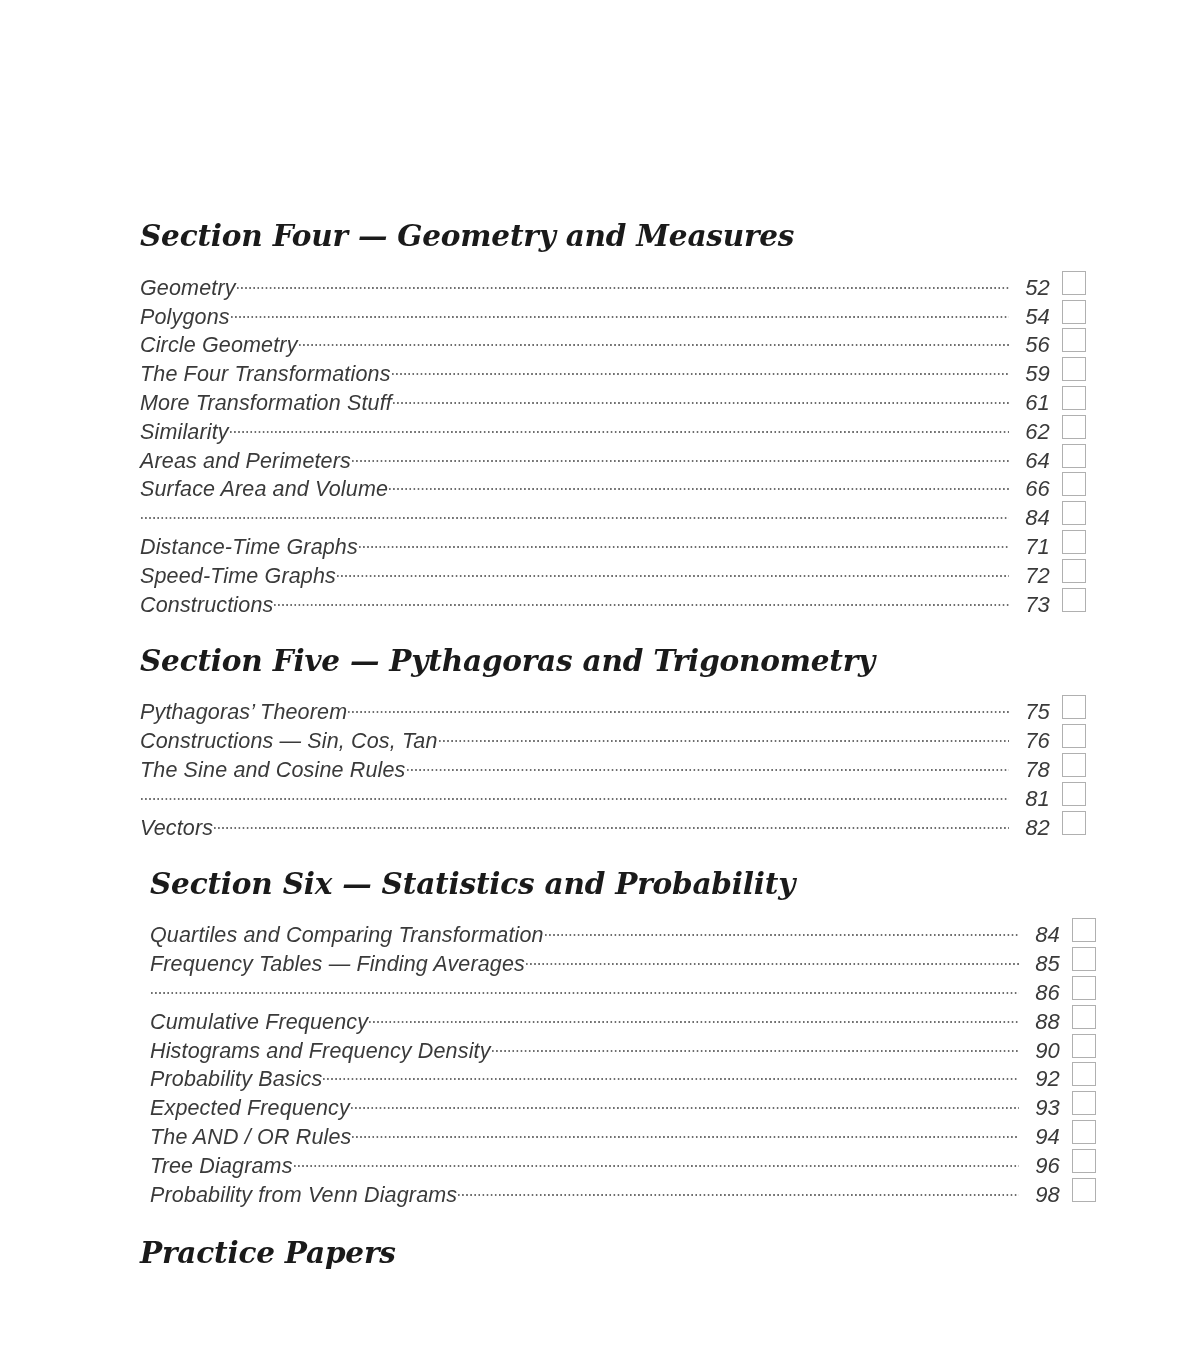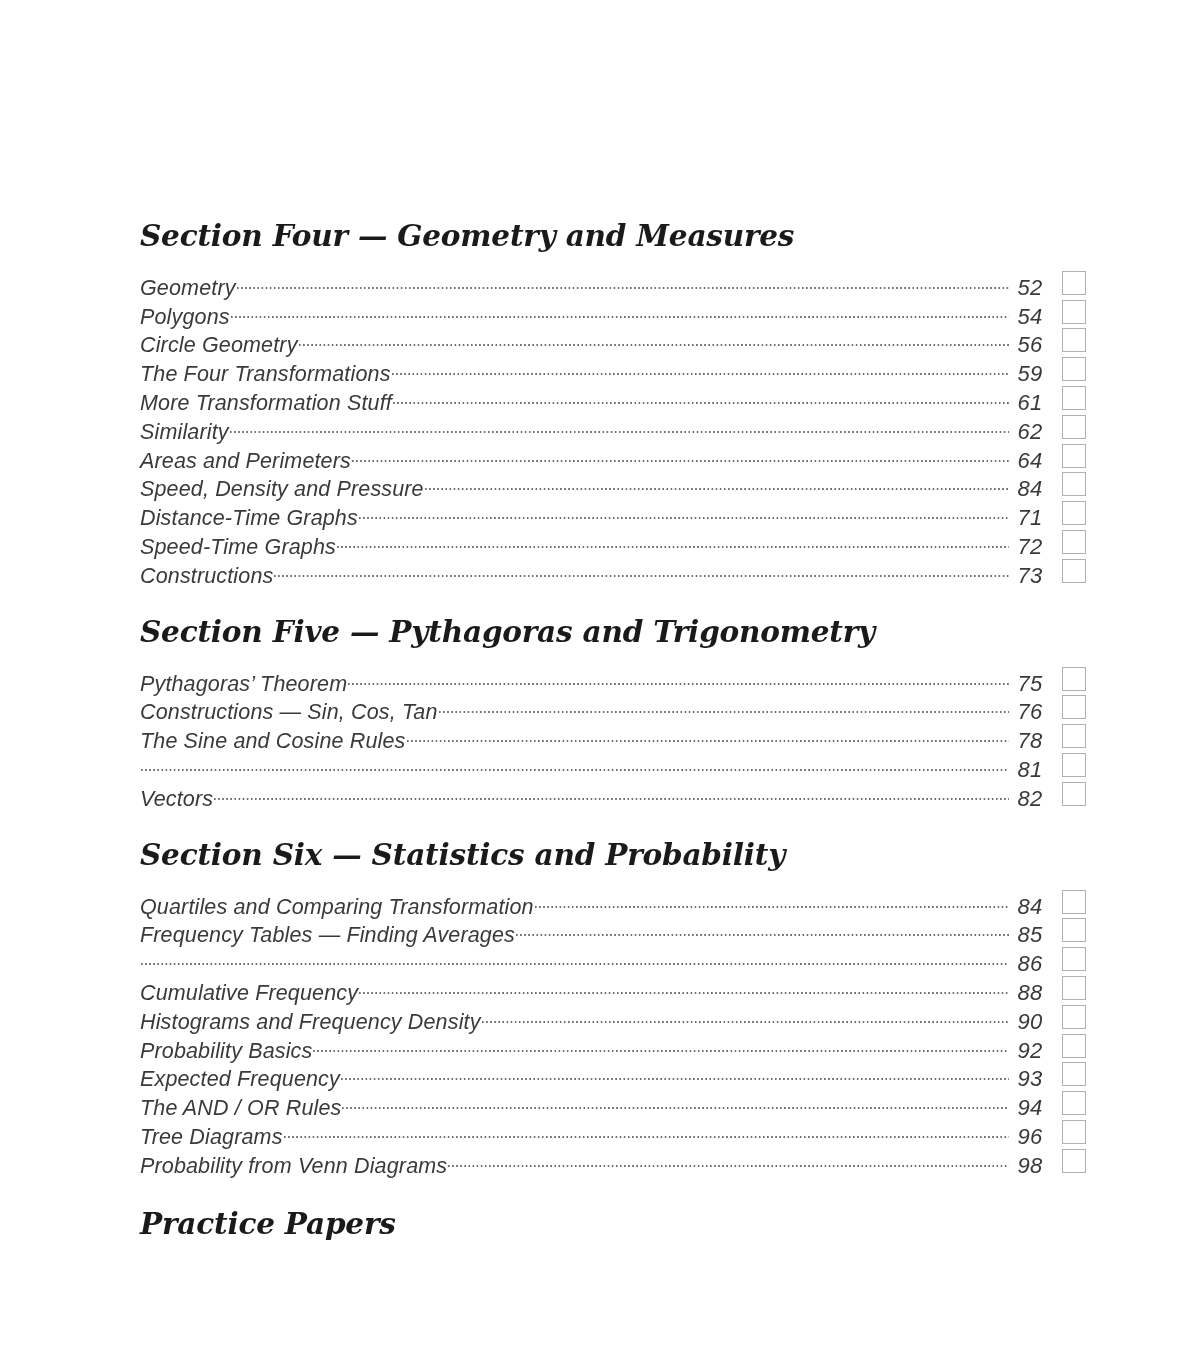--- a/index.html
+++ b/index.html
@@ -39,21 +39,21 @@
     color: #1a1a1a;
     white-space: nowrap;
   }
 
   .section-block {
     margin: 0;
   }
 
   .sec-four  { padding-top: 218px; }
   .sec-five  { padding-top: 31px; }
-  .sec-six   { padding-top: 31px; }
+  .sec-six   { padding-top: 31px; margin-left: 10px; }
   .sec-papers{ padding-top: 33px; }
 
   .heading-gap { height: 13px; }
 
   
   .toc-list {
     margin: 0;
     padding: 0;
     list-style: none;
   }
@@ -94,21 +94,21 @@
     background-size: 4.1px 2px;
     background-repeat: repeat-x;
   }
 
   .toc-page {
     font-family: "Liberation Sans", "DejaVu Sans", sans-serif;
     font-weight: 300;
     font-size: 22px;
     line-height: 28.8px;
     color: #3a3a3a;
-    text-align: center;
+    text-align: right;
     width: 40px;
     flex: 0 0 40px;
     letter-spacing: 0.2px;
   }
 
   .toc-check {
     flex: 0 0 24px;
     width: 24px;
     height: 24px;
     margin-left: 12px;
@@ -186,21 +186,28 @@
         </li>
         <li class="toc-row">
           <span class="toc-title">Areas and Perimeters</span>
           <span class="toc-dots"></span>
           <span class="toc-page">64</span>
           <span class="toc-checkcell">
               <span class="toc-check"></span>
             </span>
         </li>
         <li class="toc-row">
-          <span class="toc-title">Speed, Density and Pressure</span>
+          <span class="toc-title">Surface Area and Volume</span>
+          <span class="toc-dots"></span>
+          <span class="toc-page">66</span>
+          <span class="toc-checkcell">
+              <span class="toc-check"></span>
+            </span>
+        </li>
+        <li class="toc-row">
           <span class="toc-dots"></span>
           <span class="toc-page">84</span>
           <span class="toc-checkcell">
               <span class="toc-check"></span>
             </span>
         </li>
         <li class="toc-row">
           <span class="toc-title">Distance-Time Graphs</span>
           <span class="toc-dots"></span>
           <span class="toc-page">71</span>

